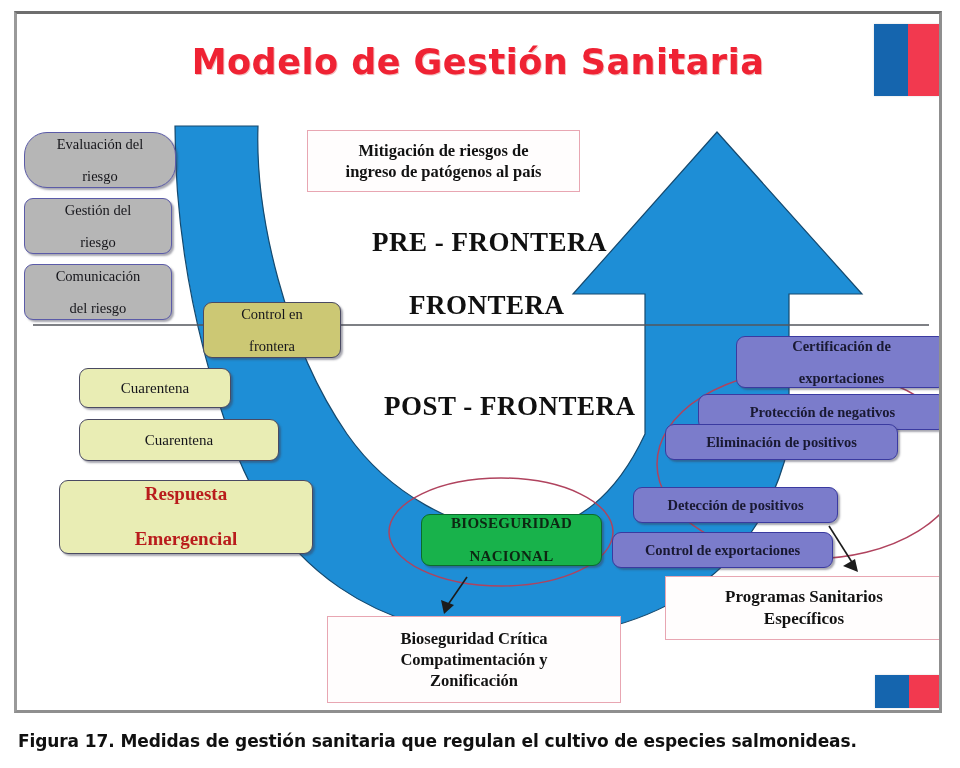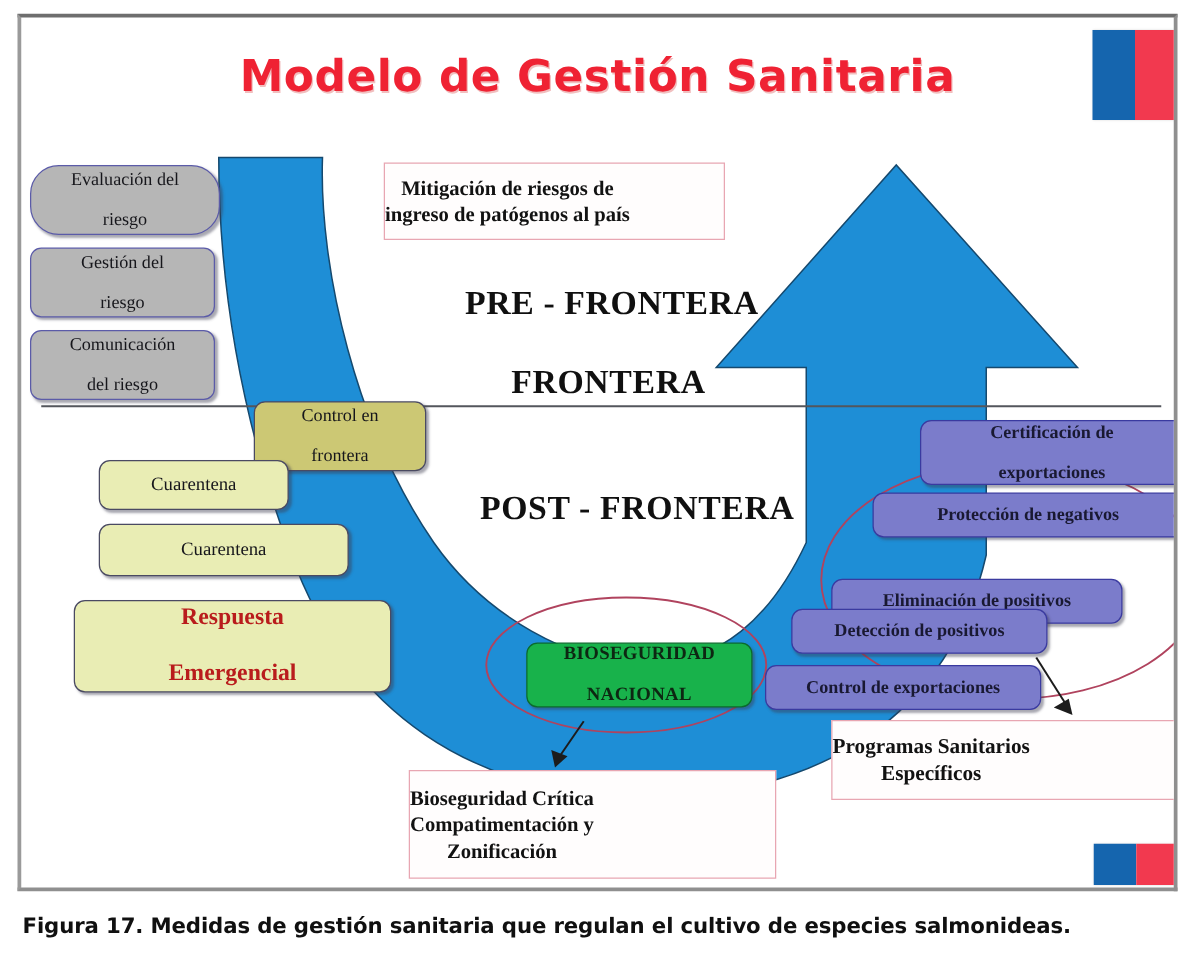--- a/index.html
+++ b/index.html
@@ -65,21 +65,20 @@
     background:#b6b6b6;
     border:1.5px solid #5b5ba8;
     color:#16161b;
     font-size:14.5px;
   }
   .node-khaki{
     background:#ccc874;
     border:1.5px solid #4a4a62;
     color:#16161b;
     font-size:14.5px;
-    margin-top:19px;
   }
   .node-yellow{
     background:#e9edb4;
     border:1.5px solid #4a4a62;
     color:#16161b;
     font-size:15px;
   }
   .node-yellow.emph{
     color:#b91c1c;
     font-weight:bold;
@@ -101,21 +100,21 @@
     font-weight:bold;
     letter-spacing:.3px;
   }
 
   
   .callout{
     position:absolute;
     box-sizing:border-box;
     background:#fffdfd;
     border:1.5px solid #e8a6b2;
-    display:flex;align-items:center;
+    display:flex;align-items:center;justify-content:center;
     text-align:center;
     color:#121212;
     font-weight:bold;
     line-height:1.28;
   }
 
   
   .stage-label{
     position:absolute;
     font-family:"Liberation Serif","DejaVu Serif",serif;
@@ -262,21 +261,21 @@
         <span>
           <span>Certificación de</span><br>
           <span>exportaciones</span>
         </span>
       </div>
 
       <div class="node node-purple" style="left:681px;top:380px;width:249px;height:36px;">
         <span>Protección de negativos</span>
       </div>
 
-      <div class="node node-purple" style="left:648px;top:449px;width:233px;height:36px;">
+      <div class="node node-purple" style="left:648px;top:410px;width:233px;height:36px;">
         <span>Eliminación de positivos</span>
       </div>
 
       <div class="node node-purple" style="left:616px;top:473px;width:205px;height:36px;">
         <span>Detección de positivos</span>
       </div>
 
       <div class="node node-purple" style="left:595px;top:518px;width:221px;height:36px;">
         <span>Control de exportaciones</span>
       </div>

